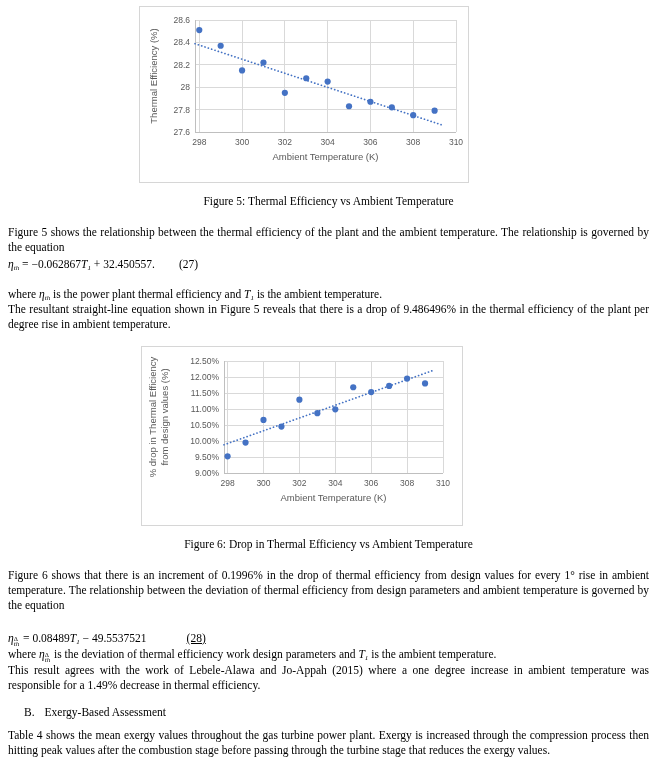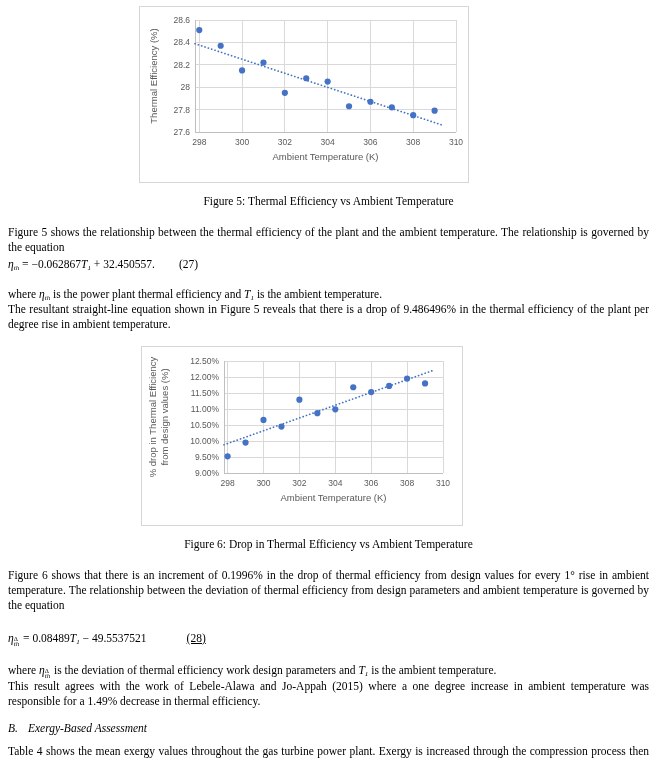--- a/index.html
+++ b/index.html
@@ -18,22 +18,22 @@
   .eq{margin:2px 0 0 8px;}
   .eq2{margin:18px 0 0 8px;}
   .v{font-style:italic;}
   sub{font-size:7px;font-style:italic;vertical-align:-2px;line-height:0;}
   .eqnum{margin-left:24px;}
   .eqnum2{margin-left:40px;text-decoration:underline;}
   .ss{display:inline-block;vertical-align:-4px;margin:0 1px 0 0;text-align:left;}
   .ss-top{display:block;font-size:6.5px;line-height:5px;font-style:normal;}
   .ss-bot{display:block;font-size:7px;line-height:6px;font-style:italic;}
   .mt15{margin-top:15px;}
-  .mt16{margin-top:16px;}
-  .section-head{margin:12px 8px 0 8px;font-style:italic;text-align:left;}
+  .mt16{margin-top:0;}
+  .section-head{margin:12px 8px 0 24px;text-align:left;}
   .section-head .lbl{margin-right:10px;}
   .p-after-head{margin-top:8px;}
 </style>
 </head>
 <body>
 
 <div class="figure-box" id="fig5-box">
   <svg width="328" height="175">
       <line x1="55" x2="316" y1="125" y2="125" stroke="#D9D9D9" stroke-width="1" shape-rendering="crispEdges"></line>
       <line x1="55" x2="316" y1="102.60000000000008" y2="102.60000000000008" stroke="#D9D9D9" stroke-width="1" shape-rendering="crispEdges"></line>

